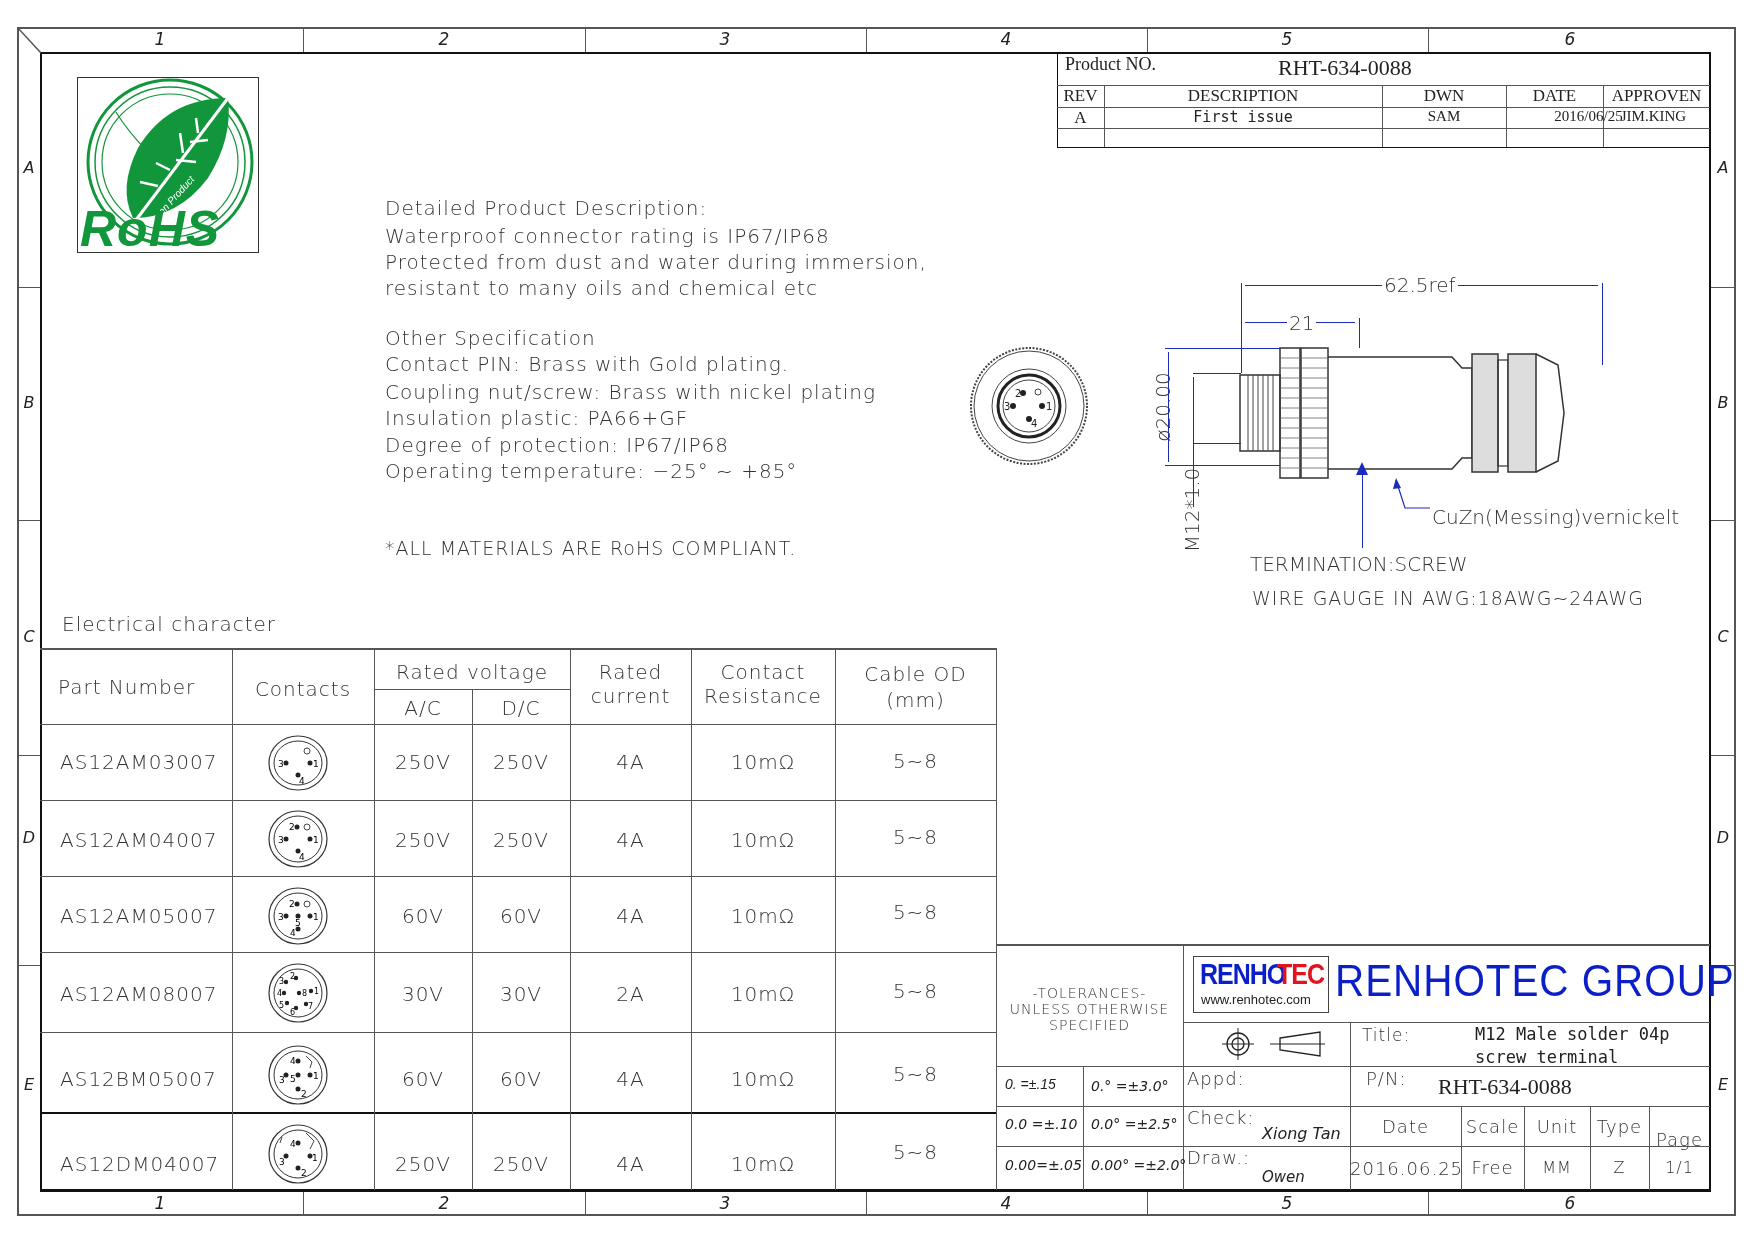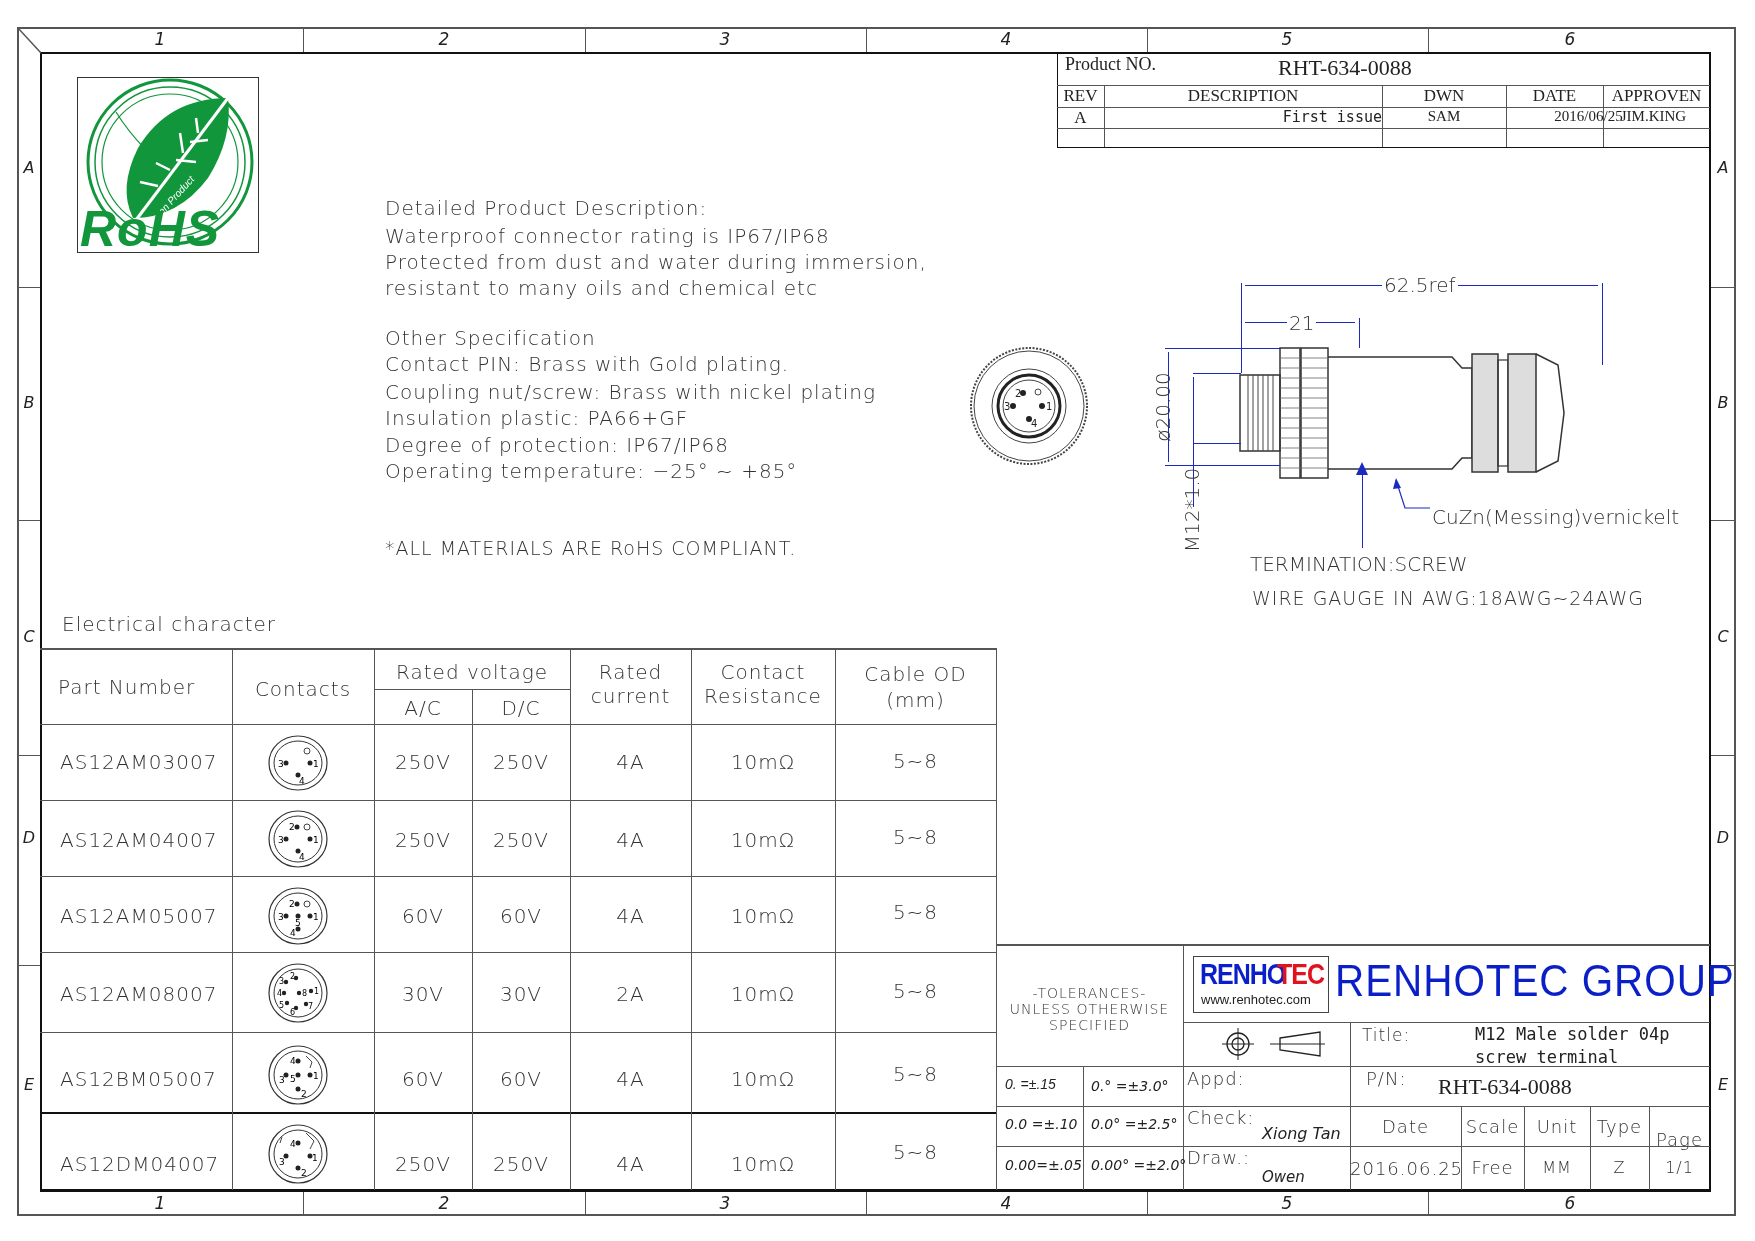--- a/index.html
+++ b/index.html
@@ -96,21 +96,21 @@
   <span class="t serif" style="left:1065px;top:54px;font-size:18px;">Product NO.</span>
   <span class="t serif" style="left:1278px;top:55px;font-size:22px;">RHT-634-0088</span>
 
   <span class="t serif c" style="left:1057px;top:86px;width:47px;font-size:17px;">REV</span>
   <span class="t serif c" style="left:1104px;top:86px;width:278px;font-size:17px;">DESCRIPTION</span>
   <span class="t serif c" style="left:1382px;top:86px;width:124px;font-size:17px;">DWN</span>
   <span class="t serif c" style="left:1506px;top:86px;width:97px;font-size:17px;">DATE</span>
   <span class="t serif c" style="left:1603px;top:86px;width:107px;font-size:17px;">APPROVEN</span>
 
   <span class="t serif c" style="left:1057px;top:108px;width:47px;font-size:17px;">A</span>
-  <span class="t mono c" style="left:1104px;top:108px;width:278px;font-size:15px;text-align:right;">First issue</span>
+  <span class="t mono c" style="left:1104px;top:108px;width:278px;font-size:15px;">First issue</span>
   <span class="t serif c" style="left:1382px;top:108px;width:124px;font-size:15px;">SAM</span>
   <span class="t serif c" style="left:1506px;top:108px;width:97px;font-size:15px;padding-left:34px;">2016/06/25</span>
   <span class="t serif c" style="left:1603px;top:108px;width:101px;font-size:15px;">JIM.KING</span>
 </div>
 
 <div class="abs" style="left:77px;top:77px;width:180px;height:174px;border:1px solid #333;">
   <svg width="180" height="174" viewBox="0 0 180 174">
     <circle cx="92" cy="84" r="82" fill="none" stroke="#12963c" stroke-width="3"></circle>
     <circle cx="92" cy="84" r="75" fill="none" stroke="#12963c" stroke-width="1.5"></circle>
     <circle cx="92" cy="84" r="68" fill="none" stroke="#12963c" stroke-width="1.2"></circle>

